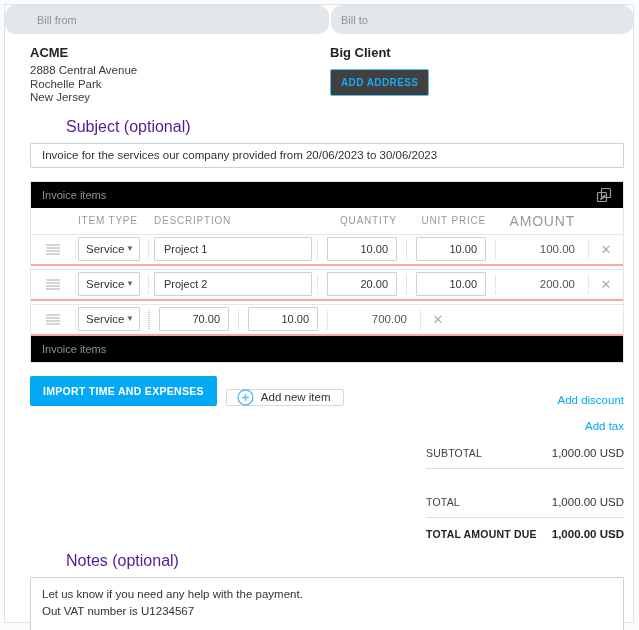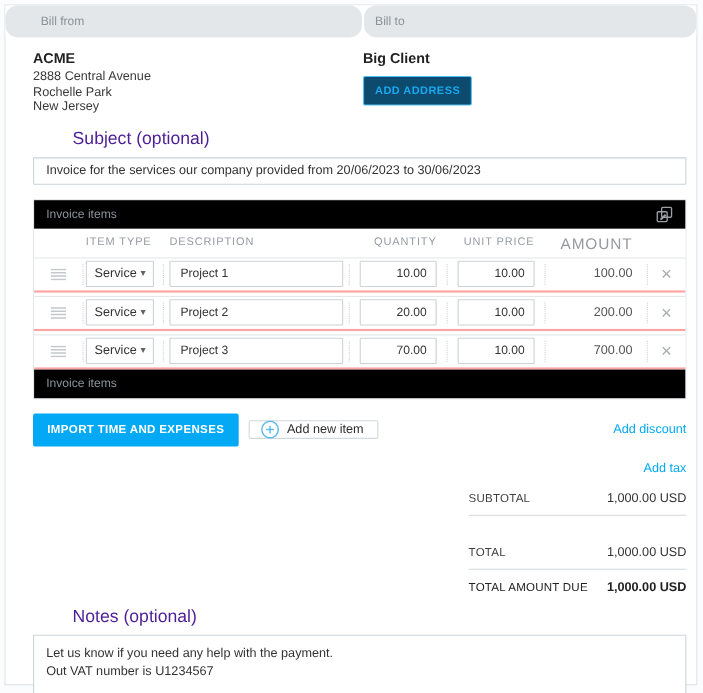--- a/index.html
+++ b/index.html
@@ -31,21 +31,21 @@
   .content { padding:0 9px 0 25px; }
 
   
   .addresses { display:flex; padding-top:11px; }
   .addr-left { width:300px; }
   .company { font-size:13px; font-weight:bold; color:#222; margin-bottom:4px; }
   .addr-line { font-size:11.5px; color:#3a3a3a; line-height:13.5px; }
   .client { font-size:13px; font-weight:bold; color:#222; }
   .add-address {
     margin-top:9px; display:inline-block;
-    border:1px solid #51c0f5; background:#0c4a6e; color:#1aa8f0;
+    border:1px solid #51c0f5; background:#404040; color:#1aa8f0;
     font-family:"Liberation Sans",sans-serif;
     font-size:10px; font-weight:bold; letter-spacing:.4px;
     padding:7px 10px; border-radius:2px; cursor:pointer;
   }
 
   
   .field-label { font-size:16px; color:#4c1d95; margin-top:13px;margin-left:36px; }
   .subject-input {
     margin-top:7px; width:100%; height:25px;
     border:1px solid #ccd2d7; border-radius:1px;
@@ -91,21 +91,21 @@
   .desc-input, .num-input {
     height:24px; border:1px solid #ccd2d7; border-radius:1px;
     font-family:"Liberation Sans",sans-serif; font-size:11px; color:#333;
   }
   .desc-input { width:100%; padding:0 9px; }
   .num-input { width:70px; text-align:right; padding:0 8px; }
   .close-x { font-size:13px; color:#a9aeb3; cursor:pointer; line-height:1; }
   .drag-handle { cursor:grab; display:flex; }
 
   
-  .actions-row { display:flex; align-items:center; margin-top:13px; }
+  .actions-row { display:flex; align-items:flex-end; margin-top:13px; }
   .btn-import {
     height:30px; background:#03a9f4; color:#fff; border:none; border-radius:2px;
     font-family:"Liberation Sans",sans-serif; font-size:10.5px; font-weight:bold;
     letter-spacing:.3px; padding:0 13px; cursor:pointer;
   }
   .btn-add-item {
     height:17px; margin-left:9px; background:#fff; border:1px solid #d4d8dc; border-radius:2px;
     font-family:"Liberation Sans",sans-serif; font-size:11.5px; color:#2f2f2f;
     display:flex; align-items:center; gap:7px; padding:0 12px 0 10px; cursor:pointer;
   }
@@ -115,21 +115,21 @@
   
   .right-col { display:flex; flex-direction:column; align-items:flex-end; }
   .addtax { margin-top:14px; }
   .totals { width:198px; margin-top:15px; }
   .t-row { display:flex; justify-content:space-between; align-items:baseline; }
   .t-label { font-size:10.5px; color:#3f3f3f; letter-spacing:.2px; }
   .t-value { font-size:11.5px; color:#333; }
   .t-div { border-top:1px solid #d9dde0; margin-top:9px; }
   .t-gap { height:27px; }
   .t-row.due { margin-top:10px; }
-  .t-row.due .t-label { font-weight:normal; color:#222; font-size:10.5px; }
+  .t-row.due .t-label { font-weight:bold; color:#222; font-size:10.5px; }
   .t-row.due .t-value { font-weight:bold; color:#222; }
   .t-row.mid { margin-top:0; }
 
   
   .notes-wrap { position:relative; margin-top:7px; }
   .notes-area {
     width:100%; height:80px; border:1px solid #ccd2d7; border-radius:1px;
     font-family:"Liberation Sans",sans-serif; font-size:11.5px; color:#333;
     line-height:17px; padding:8px 11px; resize:none;
   }
@@ -262,21 +262,20 @@
             </span>
         </div>
           <div class="vsep"></div>
         <div class="c-type">
             <div class="type-select">
           <span>Service</span>
           <span class="caret">▼</span>
             </div>
         </div>
           <div class="vsep"></div>
-        <div class="c-desc"><input class="desc-input" type="text" value="Project 3" style=""></div>
           <div class="vsep"></div>
         <div class="c-qty"><input class="num-input" type="text" value="70.00" style=""></div>
           <div class="vsep"></div>
         <div class="c-price"><input class="num-input" type="text" value="10.00" style=""></div>
           <div class="vsep"></div>
         <div class="c-amt">700.00</div>
           <div class="vsep"></div>
         <div class="c-close">
             <span class="close-x">✕</span>
           </div>

